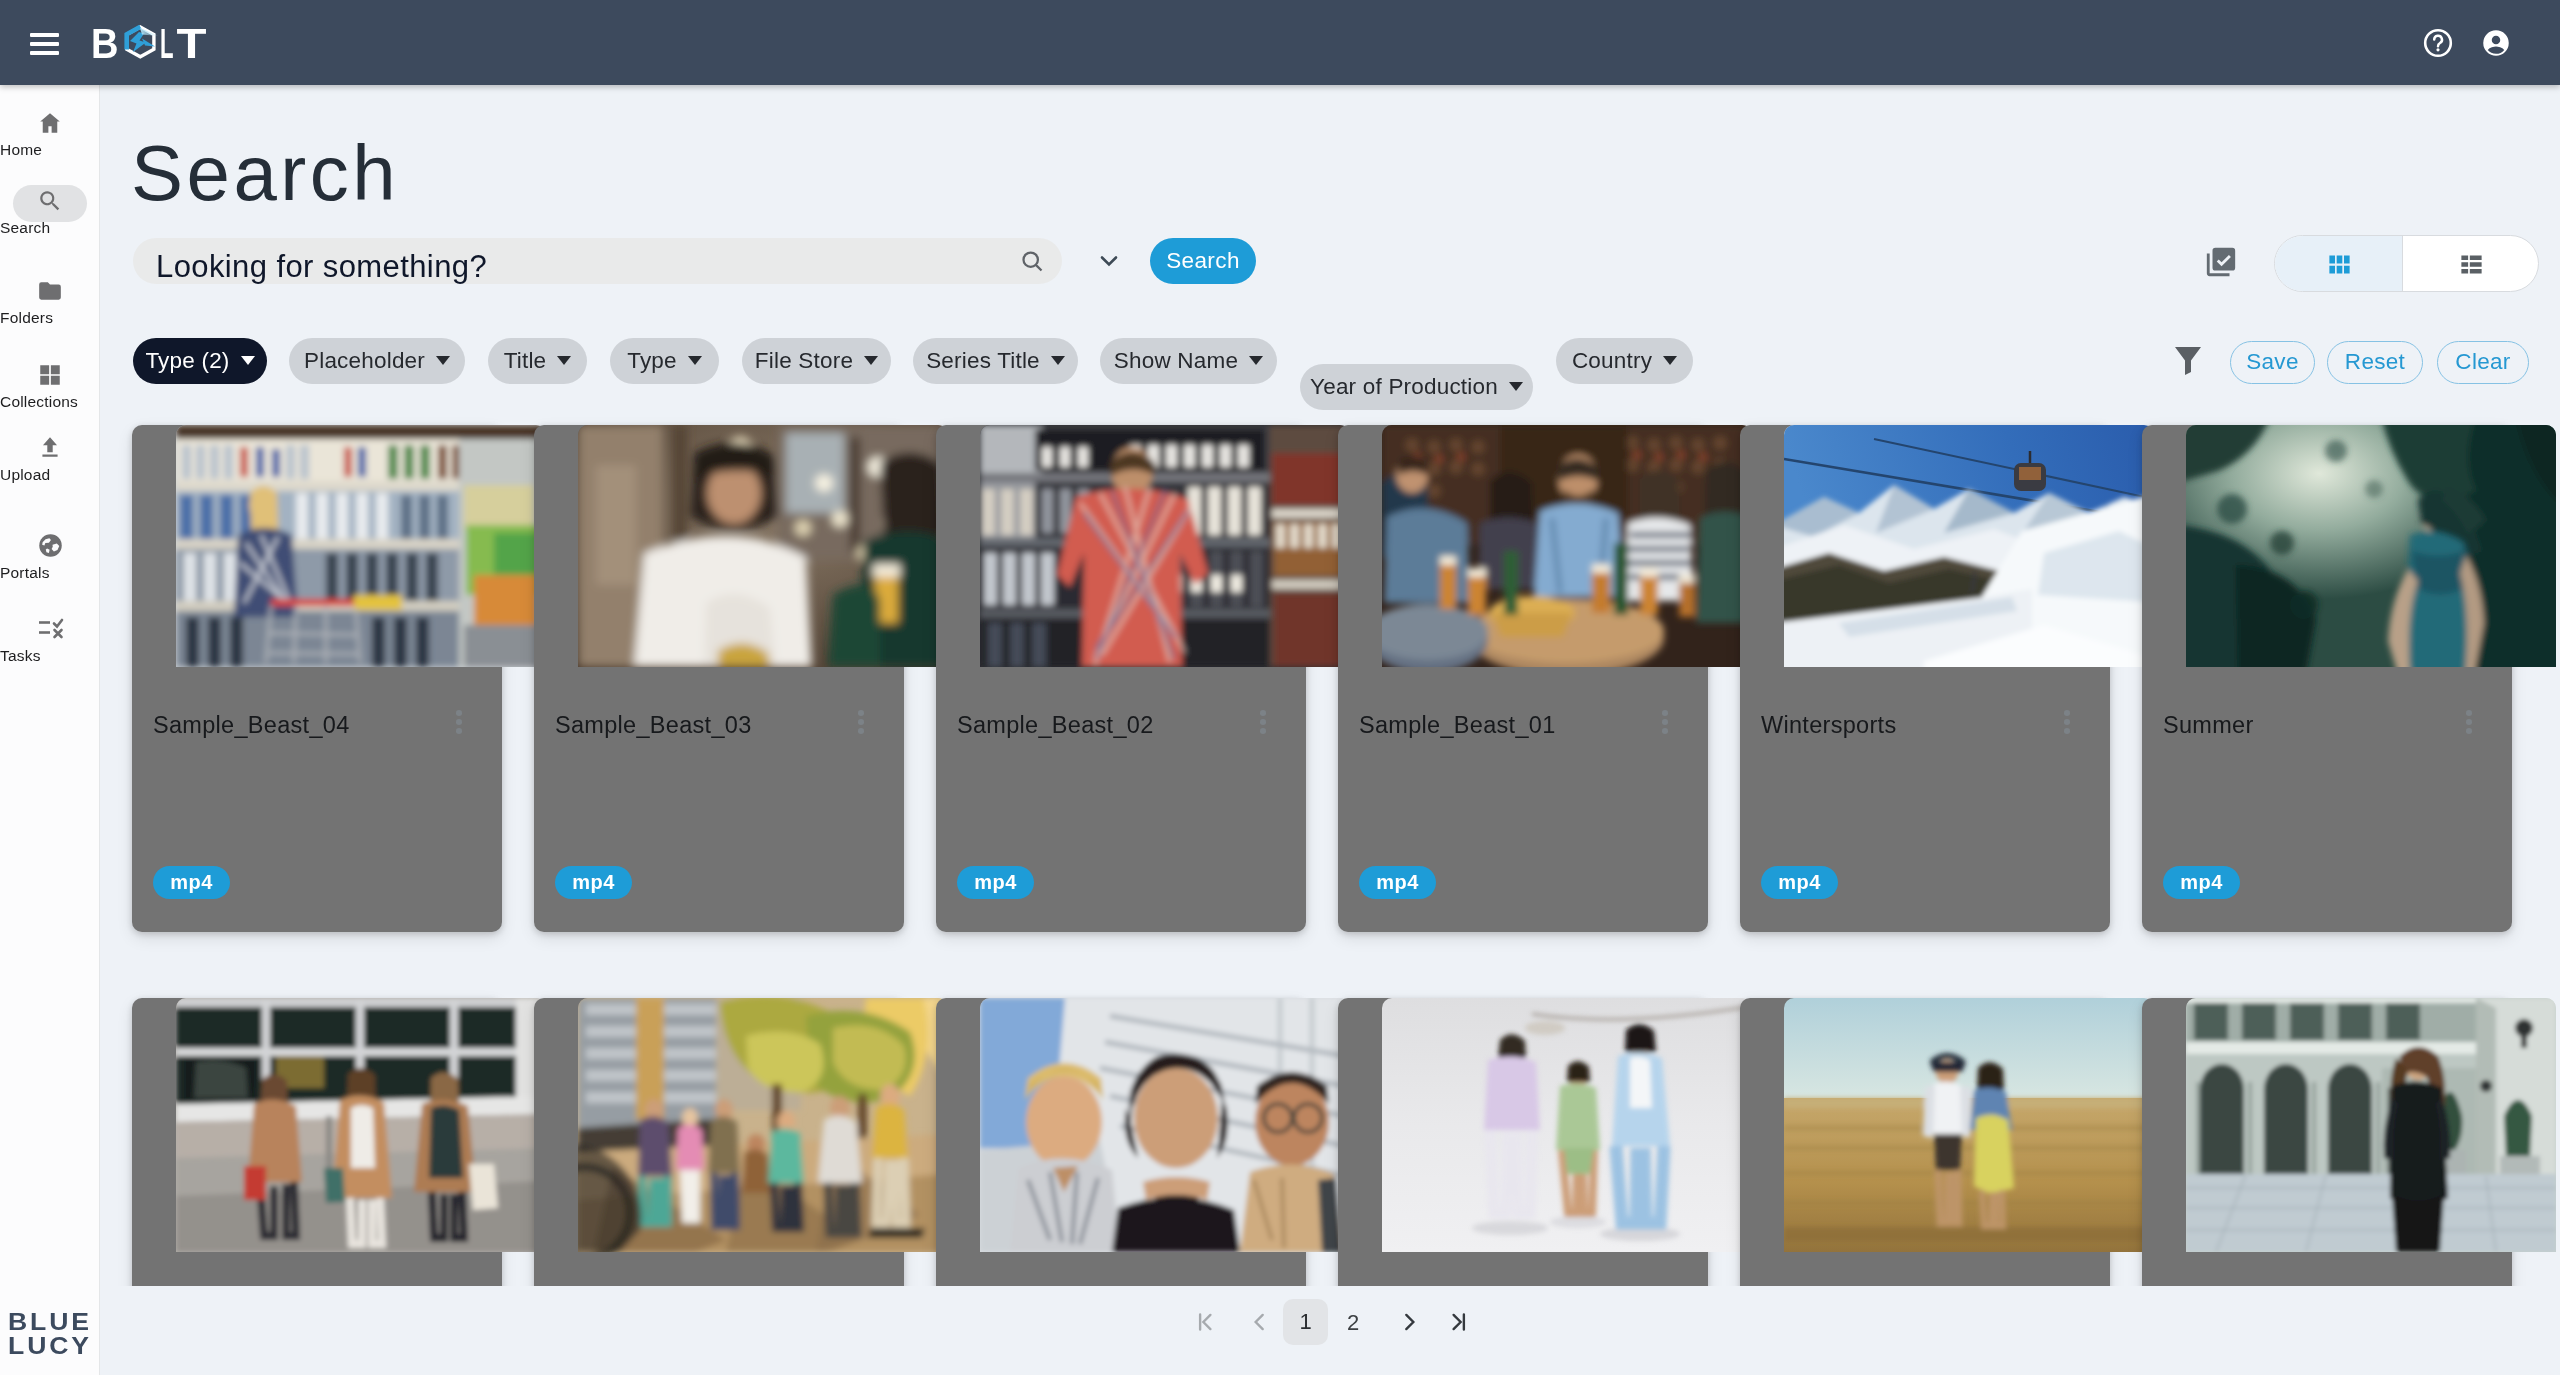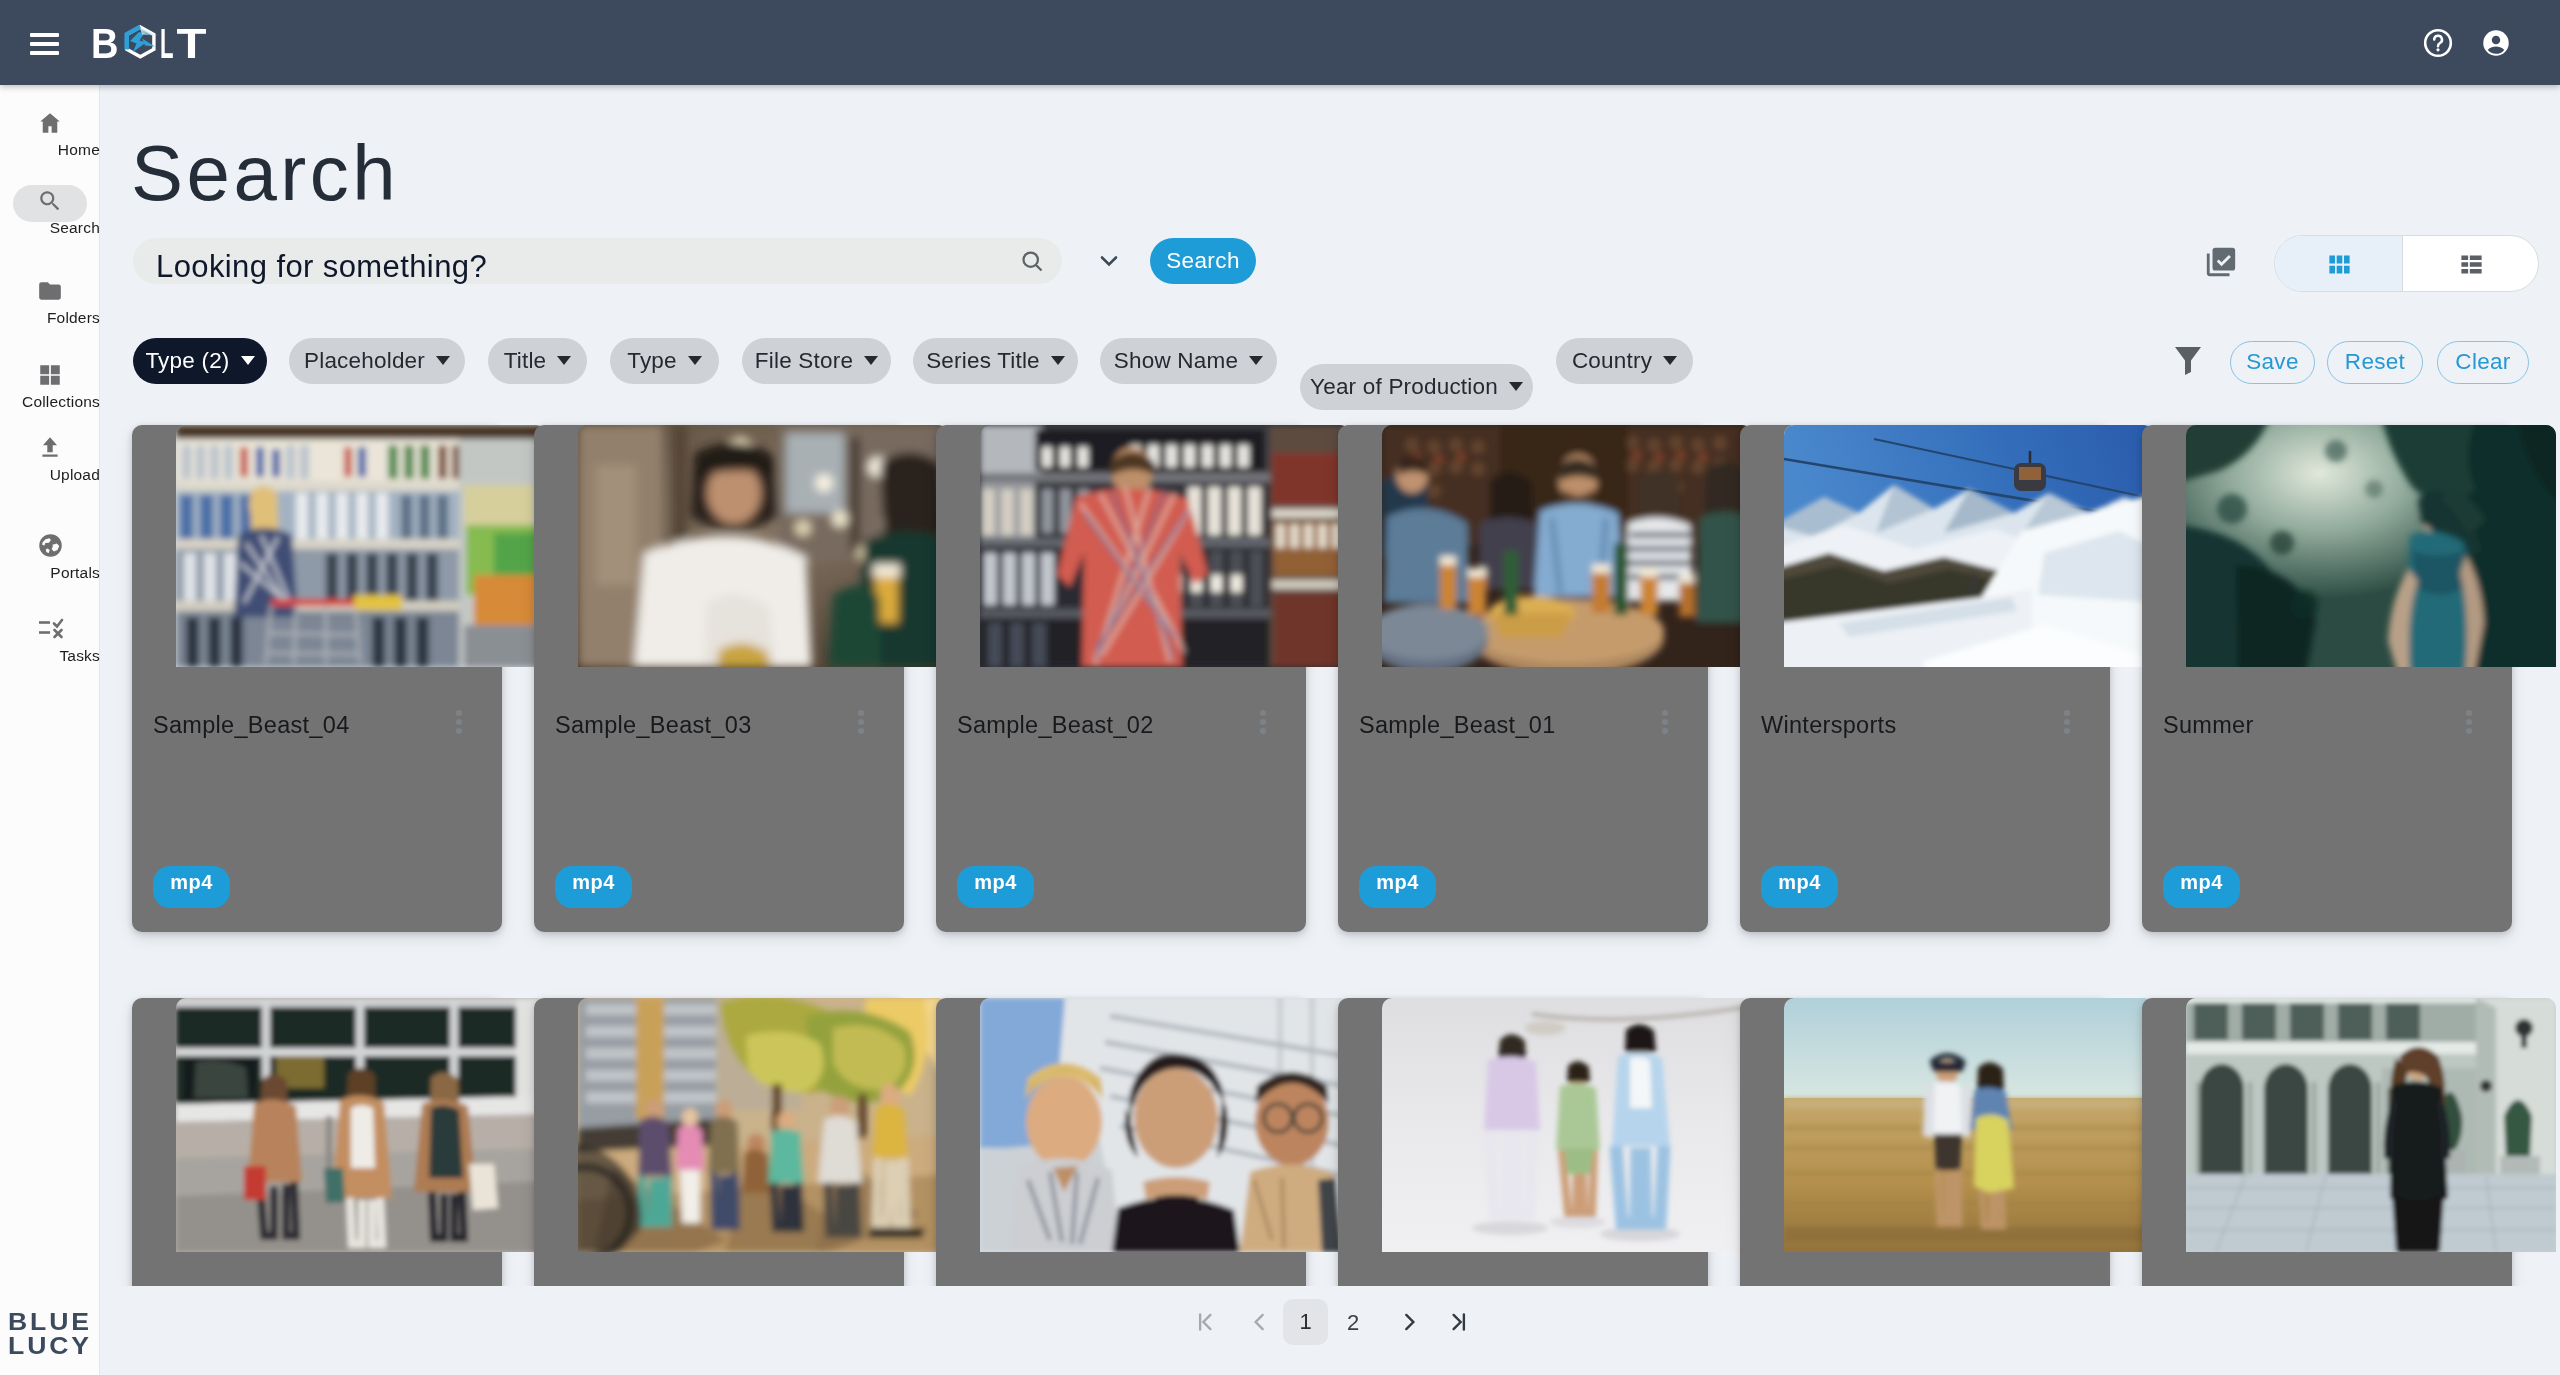--- a/index.html
+++ b/index.html
@@ -6,21 +6,21 @@
 html,body { width:2560px; height:1375px; overflow:hidden; font-family:"Liberation Sans", sans-serif; background:#eef2f7; }
 
 #topbar { position:absolute; left:0; top:0; width:2560px; height:85px; background:#3d4a5d; z-index:40; box-shadow:0 2px 6px rgba(0,0,0,.25); }
 #burger { position:absolute; left:30px; top:33px; width:29px; height:22px; }
 #burger div { height:3.6px; background:#fff; border-radius:1px; margin-bottom:5.5px; }
 #boltlogo { position:absolute; left:91px; top:21px; }
 #tb-help { position:absolute; left:2423px; top:28px; }
 #tb-acct { position:absolute; left:2481px; top:28px; }
 
 #sidebar { position:absolute; left:0; top:85px; width:100px; height:1290px; background:#fcfcfd; border-right:1px solid #e4e6e8; z-index:30; }
-.navitem { position:absolute; width:100px; text-align:right; color:#1d1d1f; font-size:15.5px; letter-spacing:.2px; }
+.navitem { position:absolute; width:100px; text-align:left; color:#1d1d1f; font-size:15.5px; letter-spacing:.2px; }
 .navitem svg { display:block; margin:0 auto 5px; }
 #searchpill { position:absolute; left:13px; top:100px; width:74px; height:37px; background:#e1e2e4; border-radius:19px; }
 #bluelucy { position:absolute; left:8px; top:1227px; }
 
 #h1 { position:absolute; left:131px; top:128px; font-size:78px; color:#252e38; letter-spacing:3.5px; z-index:10;}
 #searchbox { position:absolute; left:133px; top:238px; width:929px; height:46px; background:#e9eaea; border-radius:23px; z-index:10;}
 #searchbox .ph { position:absolute; left:23px; top:11px; font-size:31px; color:#0f172a; letter-spacing:.4px; }
 #searchbox svg { position:absolute; right:16px; top:10px; }
 #chev { position:absolute; left:1096px; top:250px; z-index:10;}
 #searchbtn { position:absolute; left:1150px; top:238px; width:106px; height:46px; background:#1e9cd7; border-radius:23px; color:#fff; font-size:22.5px; text-align:center; line-height:46px; letter-spacing:.4px; z-index:10;}
@@ -34,21 +34,21 @@
 .chip.blue { background:#0f172a; color:#fff; }
 .chip.blue .car { border-top-color:#fff; }
 #funnel { position:absolute; left:2174px; top:346px; z-index:10;}
 .obtn { position:absolute; top:341px; height:43px; border:1.6px solid #86c2e4; border-radius:21.5px; color:#2598d2; font-size:22.5px; line-height:40px; text-align:center; letter-spacing:.3px; z-index:10;}
 
 .card { position:absolute; width:370px; height:507px; background:#737373; border-radius:10px; box-shadow:0 2px 6px rgba(0,0,0,.16), 0 6px 16px rgba(0,0,0,.10); z-index:5;padding-left:44px;}
 .thumb { width:370px; display:block; border-radius:10px 10px 0 0; }
 .ctitle { position:absolute; left:21px; top:287px; font-size:23.5px; color:#17191c; letter-spacing:.3px; }
 .dots { position:absolute; left:314px; top:285px; width:26px; height:26px; }
 .dots i { display:block; width:5.5px; height:5.5px; border-radius:50%; background:#7c8287; margin:0 auto 3.6px; }
-.mp4 { position:absolute; left:21px; top:441px; width:77px; height:42px; background:#1e9cd7; border-radius:17px; color:#fff; font-weight:bold; font-size:20px; text-align:center; line-height:33px; letter-spacing:.5px; }
+.mp4 { position:absolute; left:21px; top:441px; width:77px; height:33px; background:#1e9cd7; border-radius:17px; color:#fff; font-weight:bold; font-size:20px; text-align:center; line-height:33px; letter-spacing:.5px; }
 
 #footer { position:absolute; left:100px; top:1286px; width:2460px; height:89px; background:#eef2f7; z-index:20; }
 #pg1 { position:absolute; left:1283px; top:1299px; width:45px; height:46px; background:#e2e4e7; border-radius:10px; font-size:22px; color:#2a2d31; text-align:center; line-height:46px; z-index:25;}
 .pgnum { position:absolute; font-size:22px; color:#3c4043; z-index:25;}
 .pgico { position:absolute; z-index:25; }
 </style>
 </head>
 <body>
 
 <div id="topbar">

